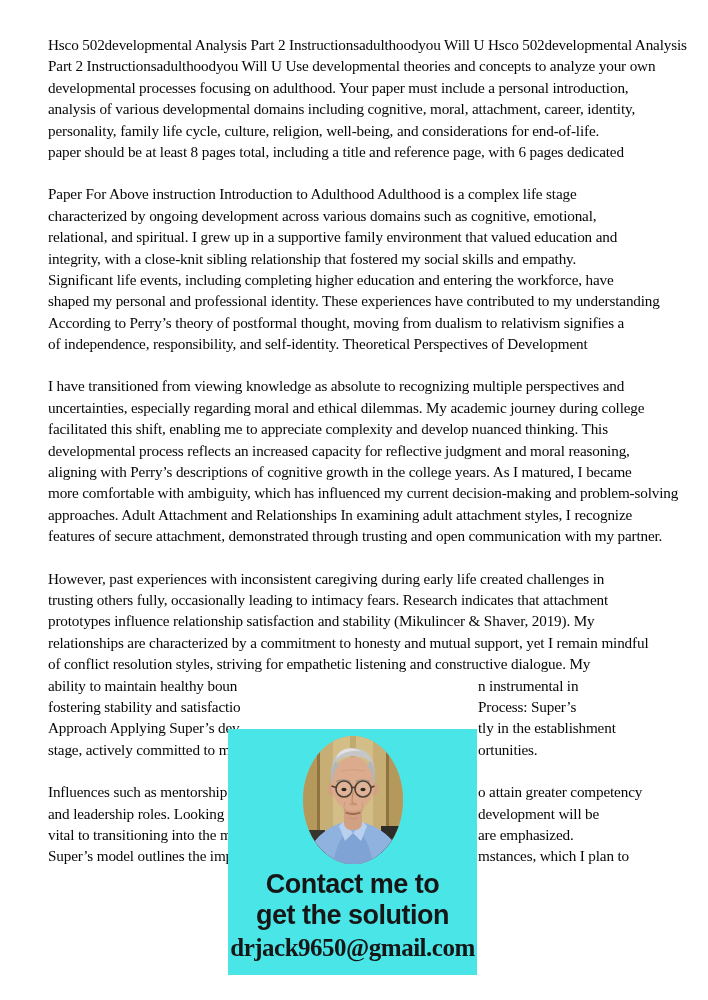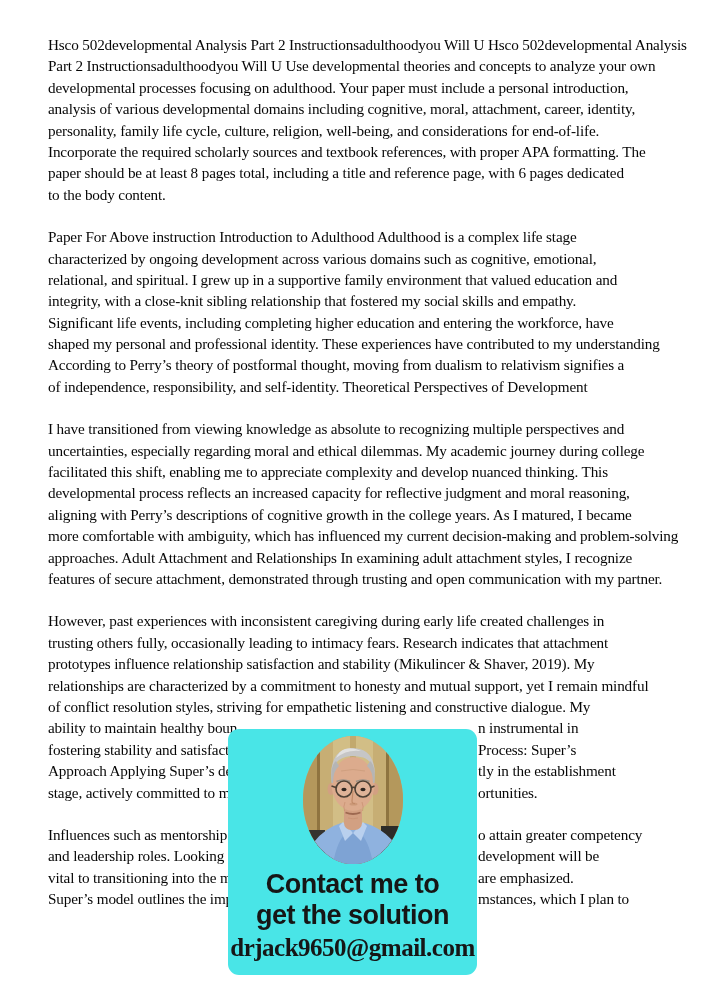--- a/index.html
+++ b/index.html
@@ -40,23 +40,21 @@
 
 <div class="page">
 
   <div class="doc-text">
       <div class="para">
         <div class="tl">Hsco 502developmental Analysis Part 2 Instructionsadulthoodyou Will U Hsco 502developmental Analysis</div>
         <div class="tl">Part 2 Instructionsadulthoodyou Will U Use developmental theories and concepts to analyze your own</div>
         <div class="tl">developmental processes focusing on adulthood. Your paper must include a personal introduction,</div>
         <div class="tl">analysis of various developmental domains including cognitive, moral, attachment, career, identity,</div>
         <div class="tl">personality, family life cycle, culture, religion, well-being, and considerations for end-of-life.</div>
-        <div class="tl">Incorporate the required scholarly sources and textbook references, with proper APA formatting. The</div>
         <div class="tl">paper should be at least 8 pages total, including a title and reference page, with 6 pages dedicated</div>
-        <div class="tl">to the body content.</div>
       </div>
       <div class="para">
         <div class="tl">Paper For Above instruction Introduction to Adulthood Adulthood is a complex life stage</div>
         <div class="tl">characterized by ongoing development across various domains such as cognitive, emotional,</div>
         <div class="tl">relational, and spiritual. I grew up in a supportive family environment that valued education and</div>
         <div class="tl">integrity, with a close-knit sibling relationship that fostered my social skills and empathy.</div>
         <div class="tl">Significant life events, including completing higher education and entering the workforce, have</div>
         <div class="tl">shaped my personal and professional identity. These experiences have contributed to my understanding</div>
         <div class="tl">According to Perry’s theory of postformal thought, moving from dualism to relativism signifies a</div>
         <div class="tl">of independence, responsibility, and self-identity. Theoretical Perspectives of Development</div>
@@ -83,21 +81,21 @@
         <div class="tl cov"><span class="lf">stage, actively committed to my</span><span class="rf">ortunities.</span></div>
       </div>
       <div class="para">
         <div class="tl cov"><span class="lf">Influences such as mentorship a</span><span class="rf">o attain greater competency</span></div>
         <div class="tl cov"><span class="lf">and leadership roles. Looking ah</span><span class="rf">development will be</span></div>
         <div class="tl cov"><span class="lf">vital to transitioning into the ma</span><span class="rf">are emphasized.</span></div>
         <div class="tl cov"><span class="lf">Super’s model outlines the impo</span><span class="rf">mstances, which I plan to</span></div>
       </div>
     </div>
 
-  <div class="ad-box" style="background: rgb(73, 229, 231); color: rgb(22, 22, 22); border-radius: 11px;">
+  <div class="ad-box" style="background: rgb(73, 229, 231); color: rgb(22, 22, 22);">
     <div class="photo-oval">
       <svg width="100" height="128" viewBox="0 0 100 128">
 
         <rect x="0" y="0" width="100" height="128" fill="#C7AE74"></rect>
         <rect x="0" y="0" width="15" height="128" fill="#B4985C"></rect>
         <rect x="85" y="0" width="15" height="128" fill="#B4985C"></rect>
         <rect x="14" y="0" width="3" height="128" fill="#8F7440"></rect>
         <rect x="83" y="0" width="3" height="128" fill="#8F7440"></rect>
         <rect x="30" y="0" width="40" height="128" fill="#D2BE86"></rect>
         <rect x="47" y="0" width="6" height="128" fill="#C2A96E"></rect>

